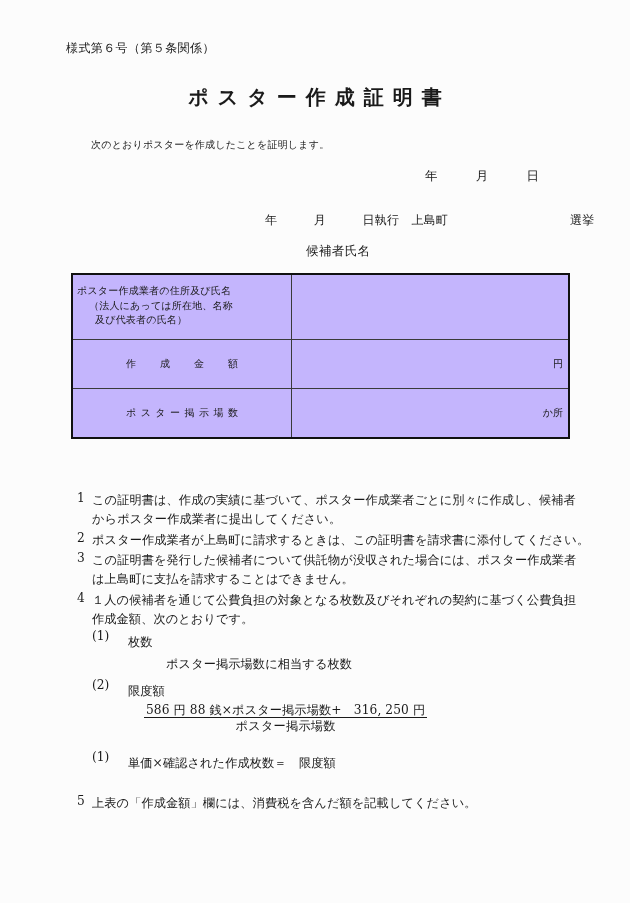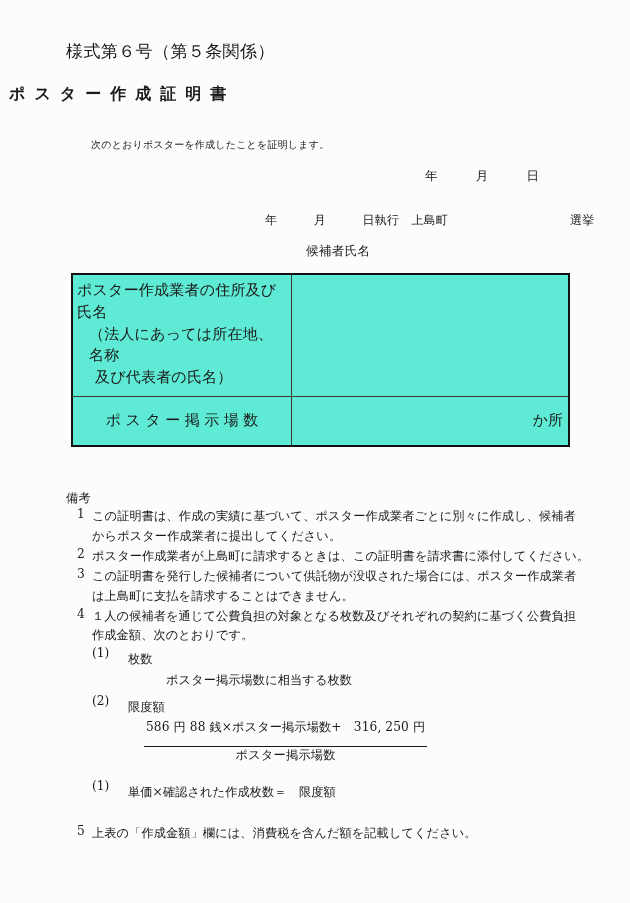--- a/index.html
+++ b/index.html
@@ -19,30 +19,31 @@
   .page {
     position: absolute;
     inset: 0;
   }
 
   
   .form-no {
     position: absolute;
     left: 66px;
     top: 40px;
-    font-size: 17px;
+    font-size: 12px;
     letter-spacing: 0.4px;
     white-space: nowrap;
   }
   .doc-title {
     position: absolute;
     left: 0;
     right: 0;
     top: 84px;
-    font-size: 16px;
+    text-align: center;
+    font-size: 20px;
     font-weight: bold;
     letter-spacing: 9px;
     text-indent: 9px;
     white-space: nowrap;
   }
   .lead {
     position: absolute;
     left: 91px;
     top: 138px;
     font-size: 10px;
@@ -79,23 +80,23 @@
     position: absolute;
     left: 71px;
     top: 273px;
     width: 499px;
     border-collapse: collapse;
     border: 2px solid #111;
     table-layout: fixed;
   }
   .form-table td {
     border: 1px solid #3a3a3a;
-    font-size: 15px;
+    font-size: 10px;
     vertical-align: middle;
-    background: #5eead4;
+    background: #c4b5fd;
     margin-left: 36px;
   }
   .col-label { width: 210px; }
   .cell-addr {
     padding: 5px 4px 7px 4px;
     line-height: 1.45;
     height: 52px;
     vertical-align: top;
   }
   .cell-addr .l1 { display: block; letter-spacing: 0.2px; }
@@ -172,21 +173,21 @@
     padding-left: 20px;
   }
   .frac {
     display: inline-block;
     text-align: center;
     vertical-align: middle;
   }
   .frac .num {
     display: block;
     border-bottom: 1px solid #1a1a1a;
-    padding: 0 2px 13px 2px;
+    padding: 0 2px 0 2px;
     letter-spacing: 0.1px;
     white-space: pre;
   }
   .frac .den {
     display: block;
     padding-top: 2px;
     letter-spacing: 0.2px;
   }
   .eq-line {
     padding-left: 36px;
@@ -217,28 +218,31 @@
     <tbody>
       <tr>
         <td class="col-label cell-addr">
           <span class="l1">ポスター作成業者の住所及び氏名</span>
           <span class="l2">（法人にあっては所在地、名称</span>
           <span class="l3">及び代表者の氏名）</span>
         </td>
         <td class="cell-value cell-blank"></td>
       </tr>
       <tr>
+        <td class="col-label cell-key">作　成　金　額</td>
+        <td class="cell-value">円</td>
+      </tr>
+      <tr>
         <td class="col-label cell-key tight">ポスター掲示場数</td>
         <td class="cell-value">か所</td>
       </tr>
     </tbody>
   </table>
 
   <div class="notes">
-    <div class="notes-title">備考</div>
 
     <div class="note">
       <div class="note-num">1</div>
       <div class="note-body">
         <p>この証明書は、作成の実績に基づいて、ポスター作成業者ごとに別々に作成し、候補者</p>
         <p class="hang">からポスター作成業者に提出してください。</p>
       </div>
     </div>
 
     <div class="note">

